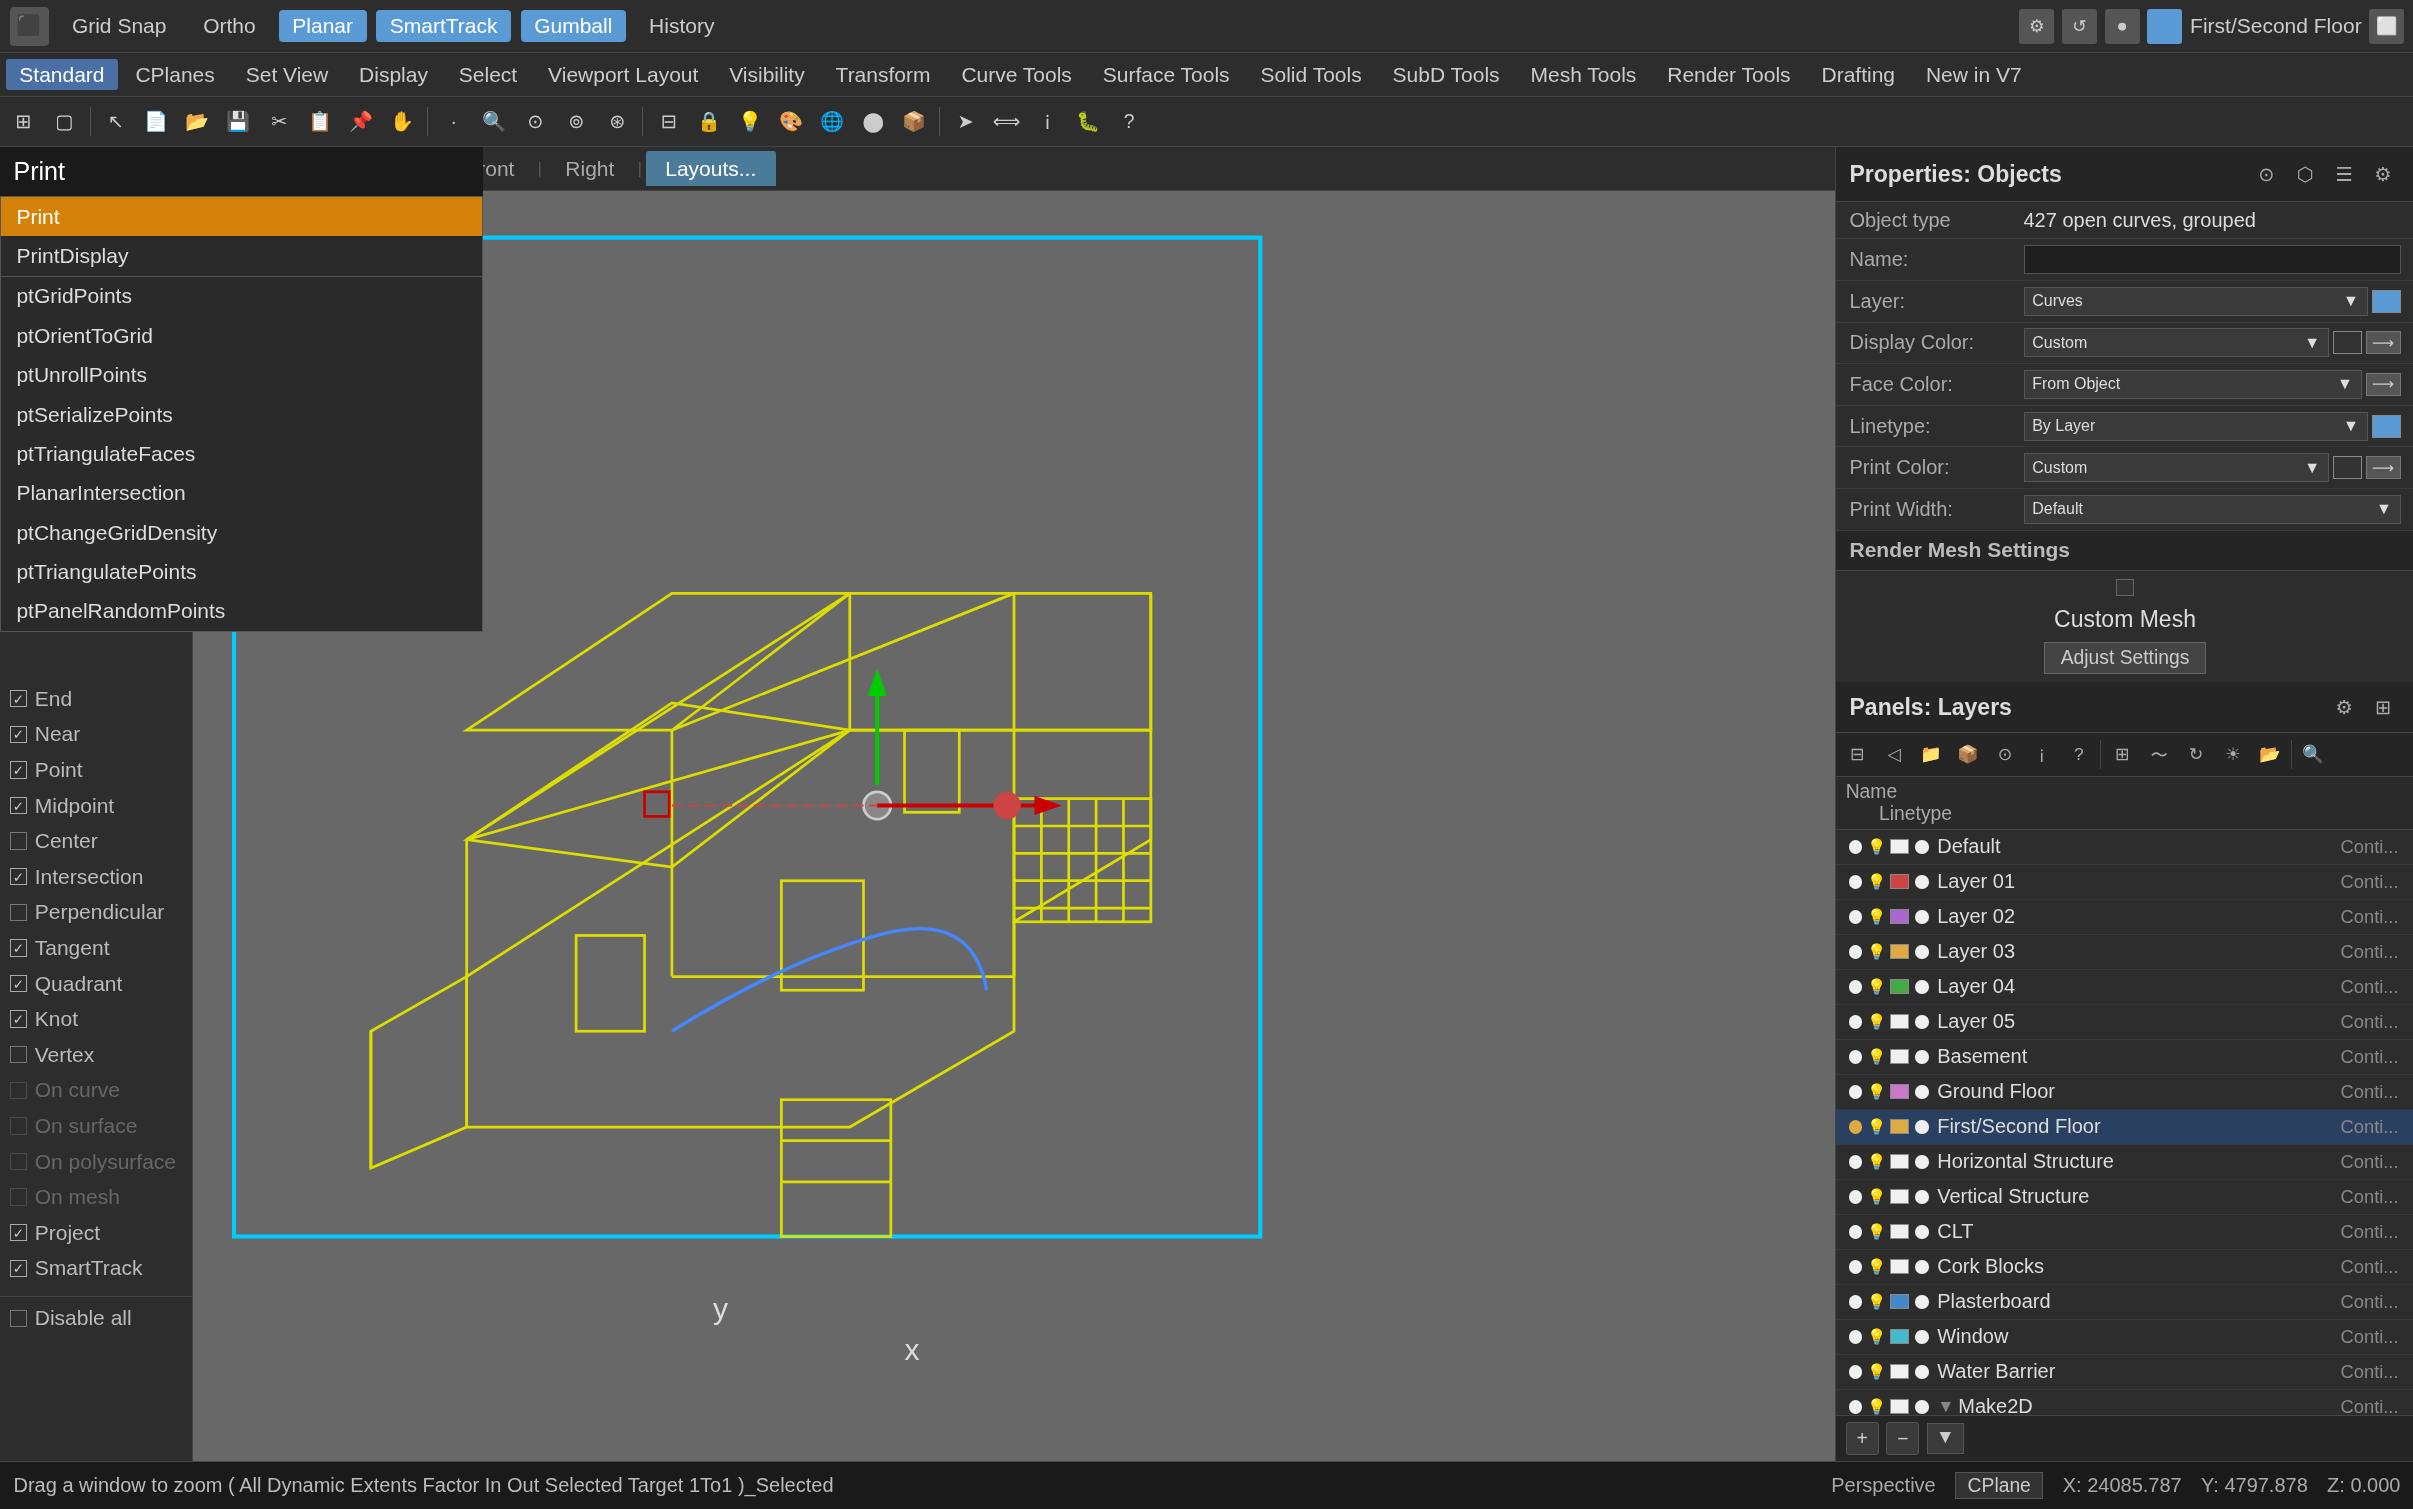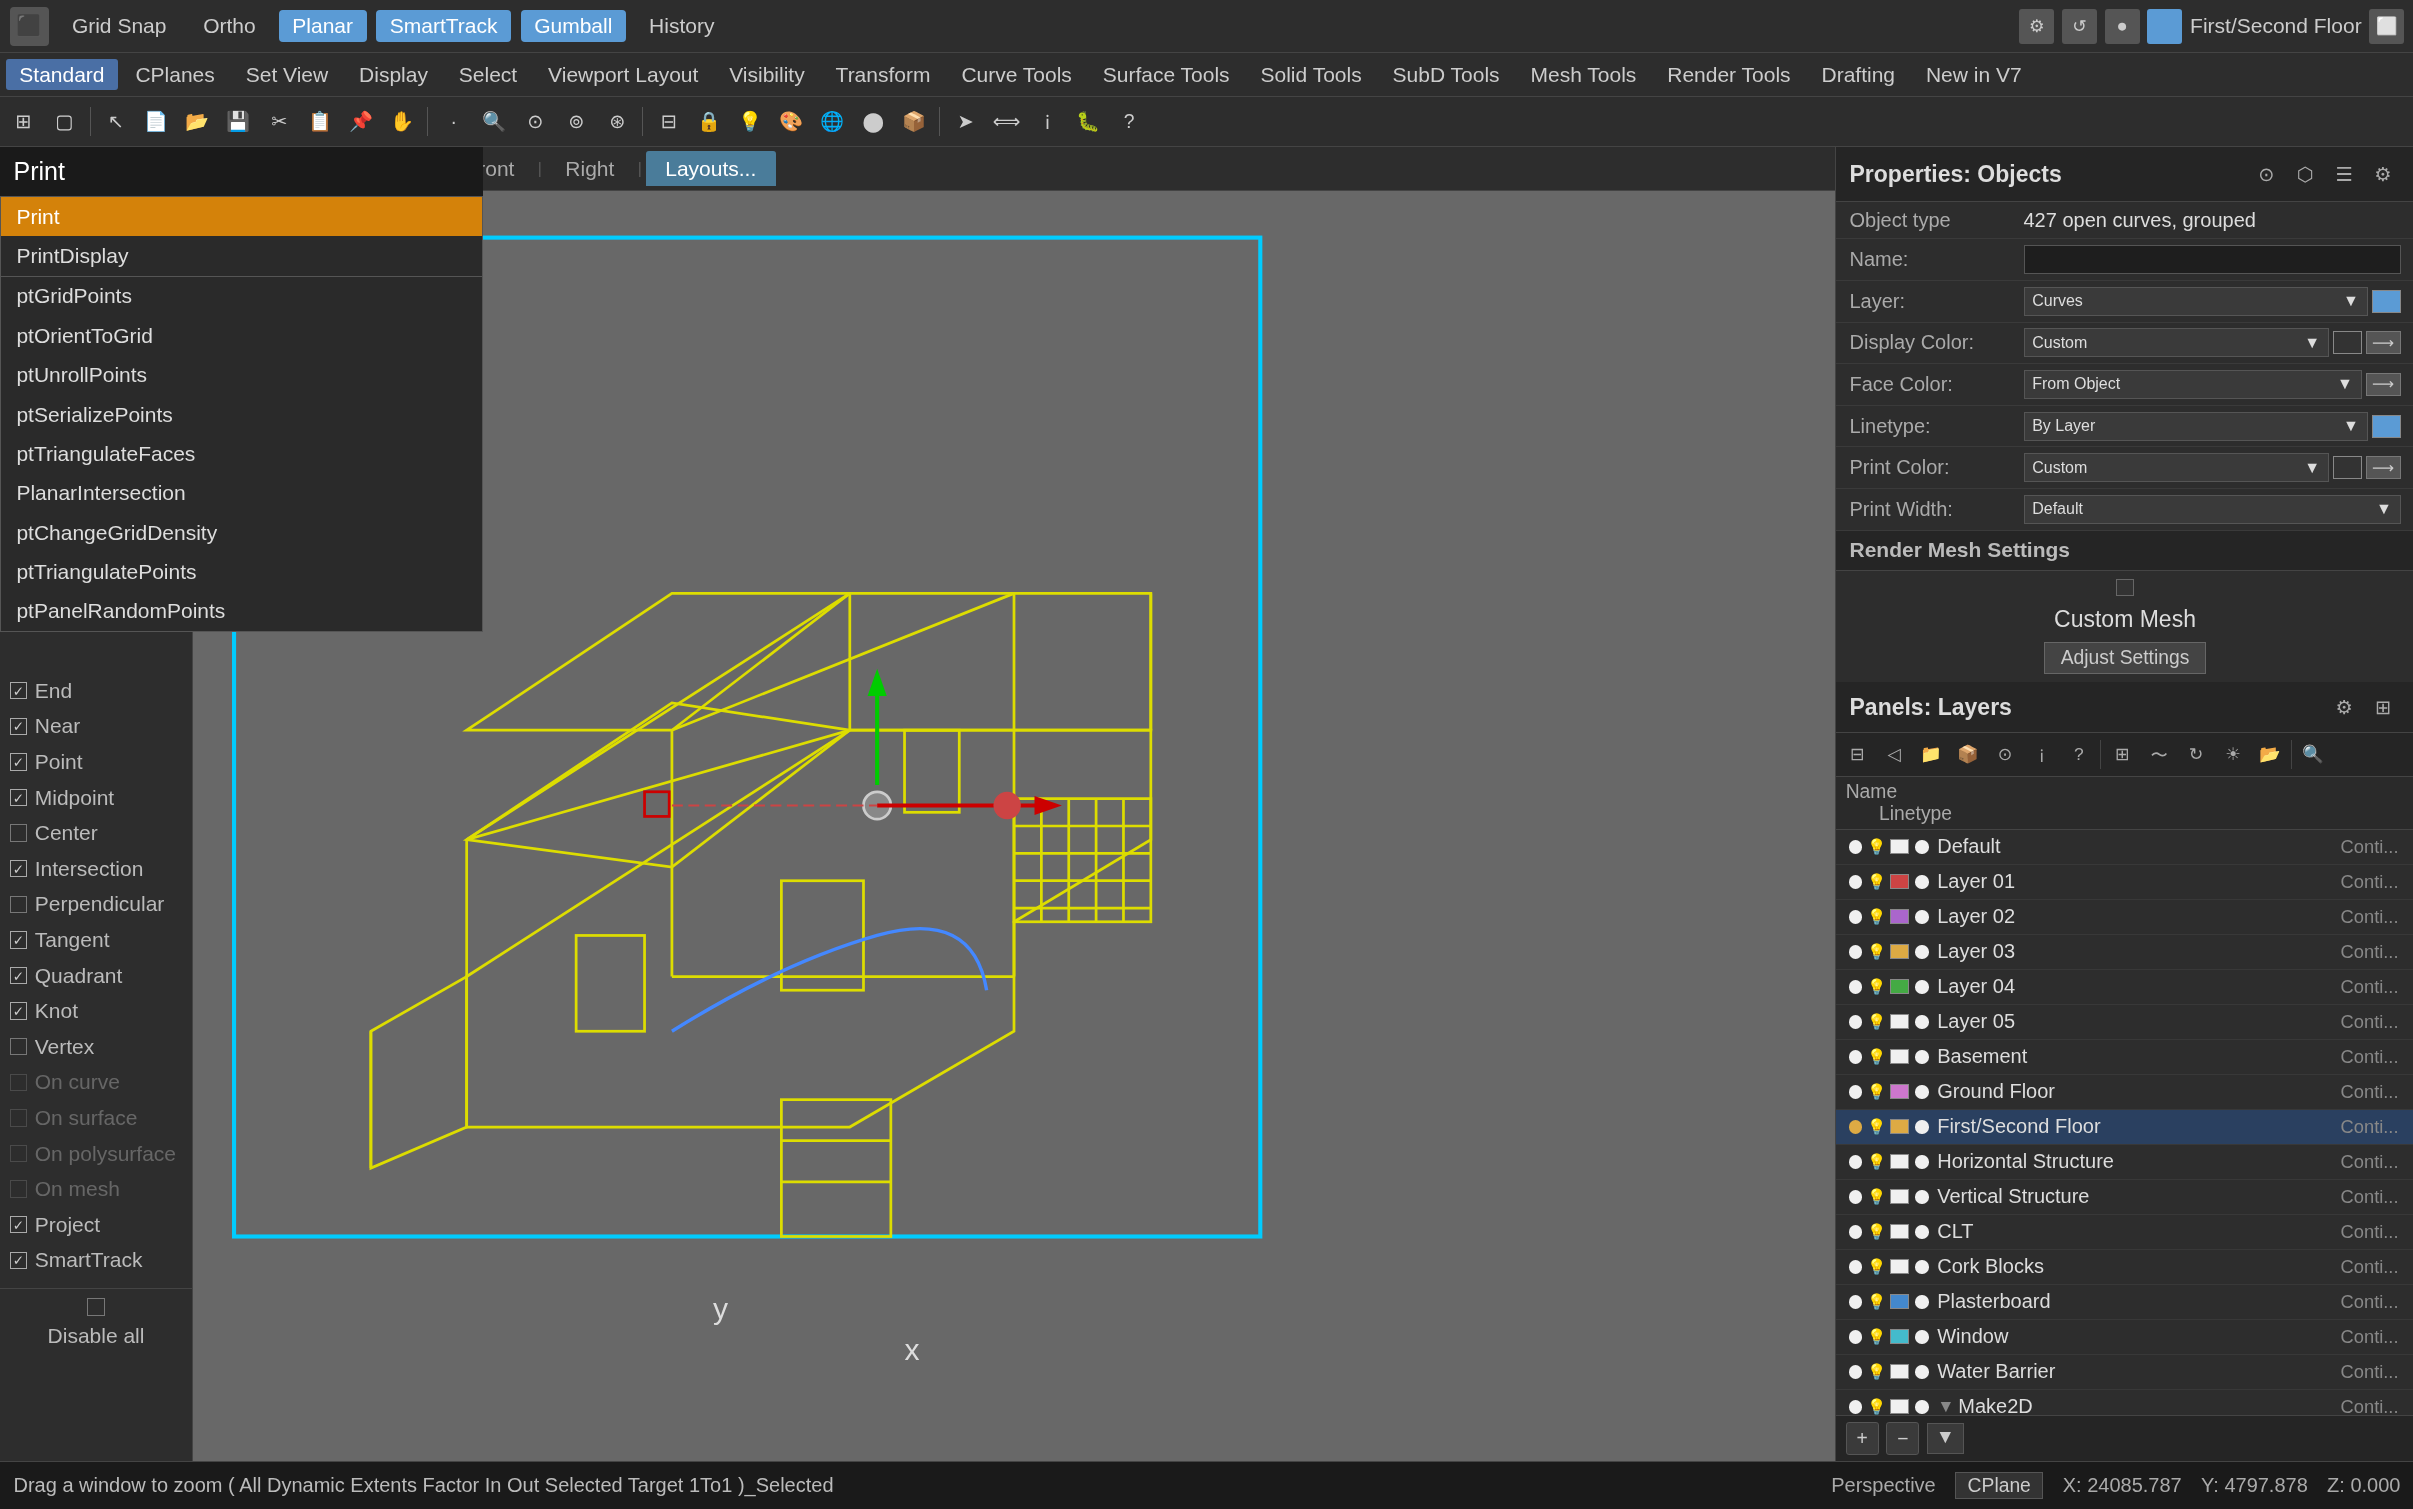--- a/index.html
+++ b/index.html
@@ -112,21 +112,21 @@
     #main-layout {
       display: flex;
       height: calc(1509px - 53px - 44px - 50px - 48px);
     }
 
     
     #snap-panel {
       width: 193px;
       background: #2d2d2d;
       border-right: 1px solid #444;
-      padding: 14px 0;
+      padding: 22px 0;
       position: relative;
       flex-shrink: 0;
     }
 
     
     #cmd-area {
       position: absolute;
       top: 0; left: 0;
       width: 483px;
       z-index: 100;
@@ -664,21 +664,21 @@
         <span>On mesh</span>
       </div>
       <div class="snap-item">
         <div class="snap-checkbox checked"></div>
         <span>Project</span>
       </div>
       <div class="snap-item">
         <div class="snap-checkbox checked"></div>
         <span>SmartTrack</span>
       </div>
-      <div class="snap-item" style="margin-top:9.7px; border-top:1px solid #444; padding-top:9.7px;flex-direction:column;">
+      <div class="snap-item" style="margin-top:9.7px; border-top:1px solid #444; padding-top:9.7px;">
         <div class="snap-checkbox"></div>
         <span>Disable all</span>
       </div>
     </div>
   </div>
 
   <div id="viewport-area">
     <div id="viewport-tabs">
       <span class="vp-tab">Perspective</span>
       <span class="vp-tab-sep">|</span>

